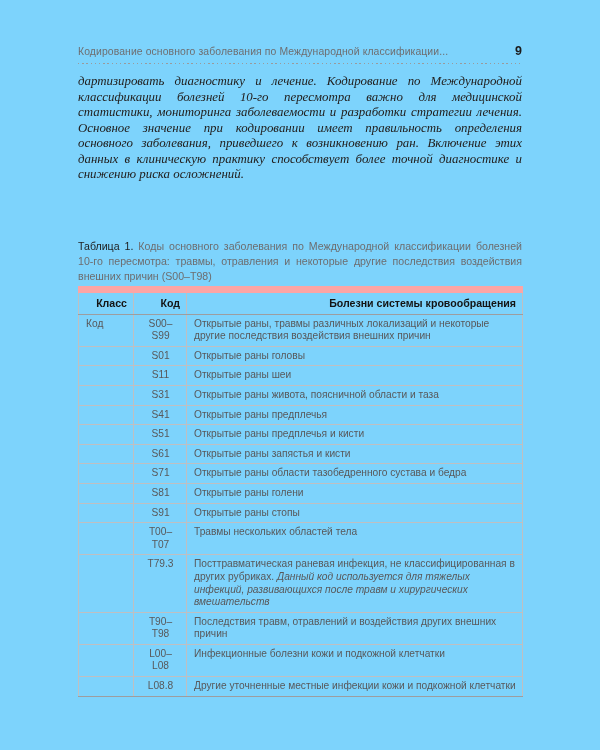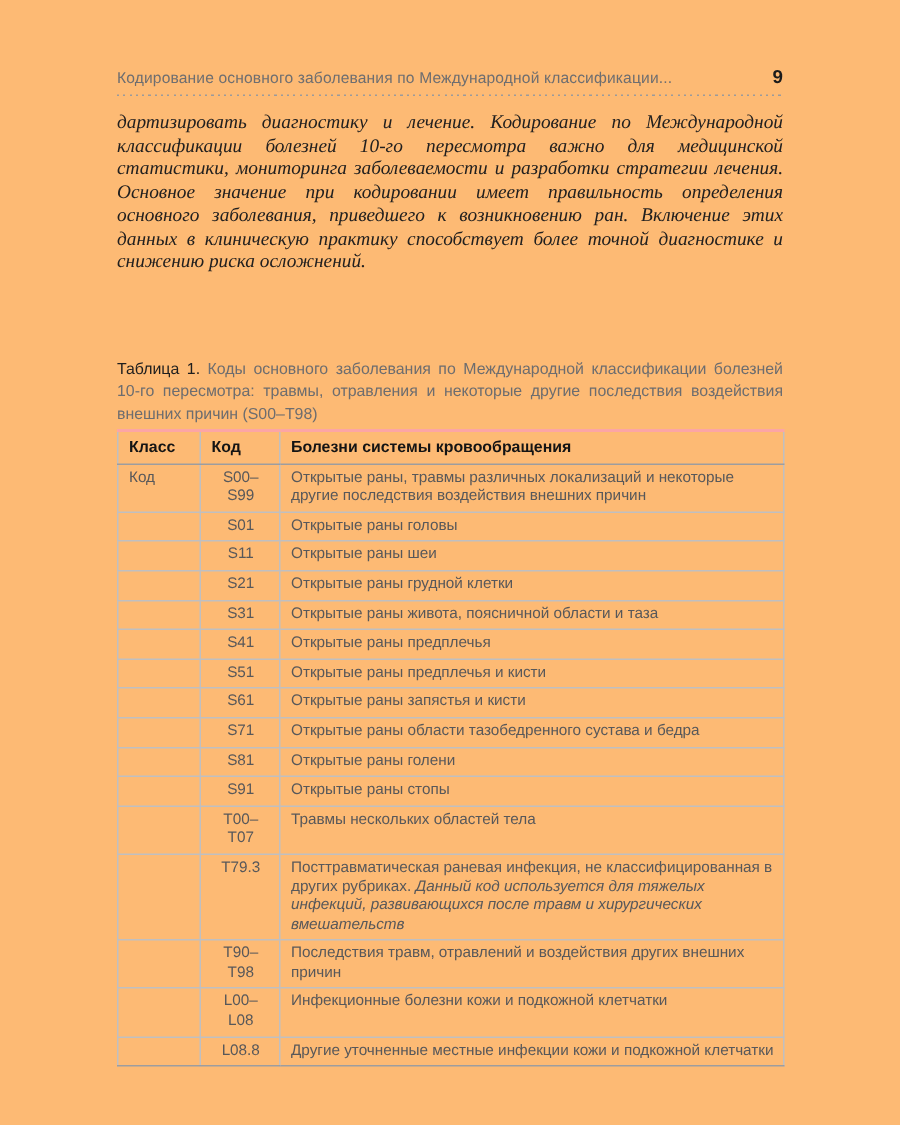--- a/index.html
+++ b/index.html
@@ -13,21 +13,21 @@
     position: relative;
     font-family: "Liberation Serif", serif;
     overflow: hidden;
   }
 
   .page {
     position: absolute;
     left: 0; top: 0;
     width: 600px;
     height: 750px;
-    background: #fdba74;
+    background: #7dd3fc;
   }
 
   
   .runhead {
     position: absolute;
     left: 78px;
     top: 44px;
     width: 444px;
     display: flex;
     align-items: baseline;
@@ -115,24 +115,24 @@
     vertical-align: top;
     padding: 3px 6px 3px 7px;
     font-size: 10.2px;
     line-height: 12.6px;
     color: #58585a;
   }
   table.icd thead th {
     color: #141414;
     font-weight: bold;
     font-size: 10.6px;
-    text-align: left;
+    text-align: right;
     padding-top: 4px;
     padding-bottom: 4px;
-    border-top: 2px solid #fca5a5;
+    border-top: 7px solid #fca5a5;
     border-bottom: 1px solid #9d9d9f;
   }
   table.icd td.code { text-align: center; }
   table.icd td.cls  { text-align: left; border-right: 1px solid #bfbfc1; }
   table.icd td.cls.blank { color: transparent; }
   table.icd td i { font-style: italic; margin-top: 32px; }
 
   
   table.icd tr.group-start td {
     border-top: 1px solid #9d9d9f;
@@ -187,25 +187,20 @@
             <td class="code">S01</td>
             <td class="name"><span>Открытые раны головы</span></td>
           </tr>
           <tr>
             <td class="cls blank"></td>
             <td class="code">S11</td>
             <td class="name"><span>Открытые раны шеи</span></td>
           </tr>
           <tr>
             <td class="cls blank"></td>
-            <td class="code">S21</td>
-            <td class="name"><span>Открытые раны грудной клетки</span></td>
-          </tr>
-          <tr>
-            <td class="cls blank"></td>
             <td class="code">S31</td>
             <td class="name"><span>Открытые раны живота, поясничной области и таза</span></td>
           </tr>
           <tr>
             <td class="cls blank"></td>
             <td class="code">S41</td>
             <td class="name"><span>Открытые раны предплечья</span></td>
           </tr>
           <tr>
             <td class="cls blank"></td>

